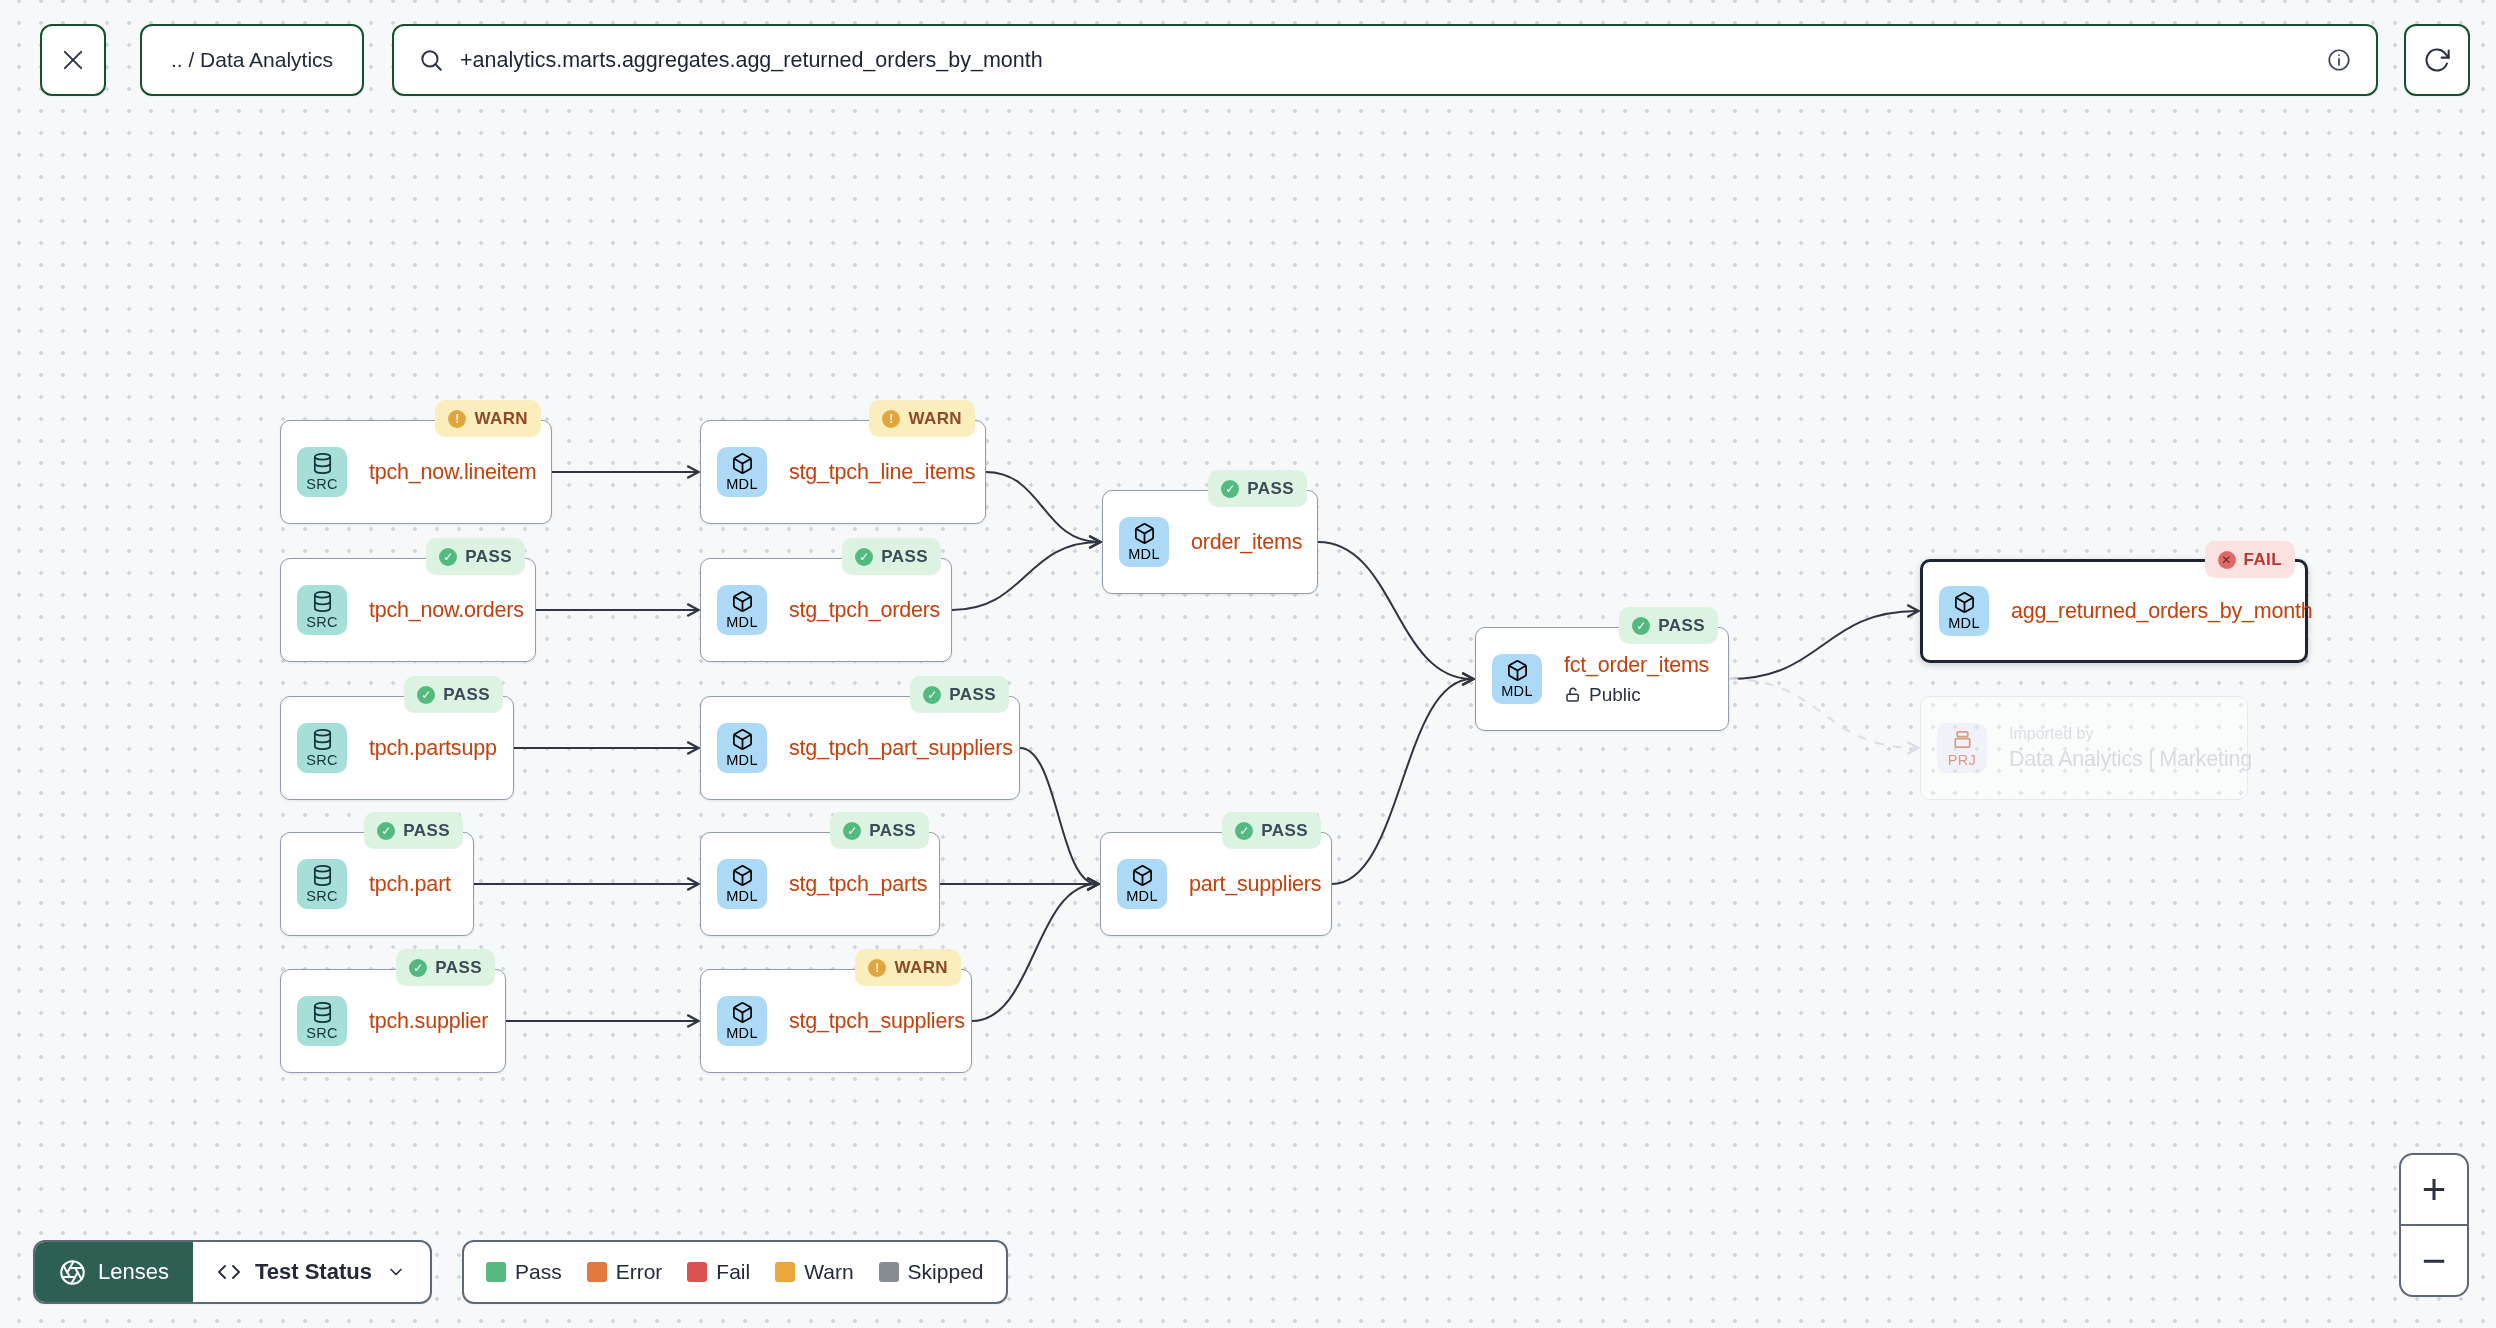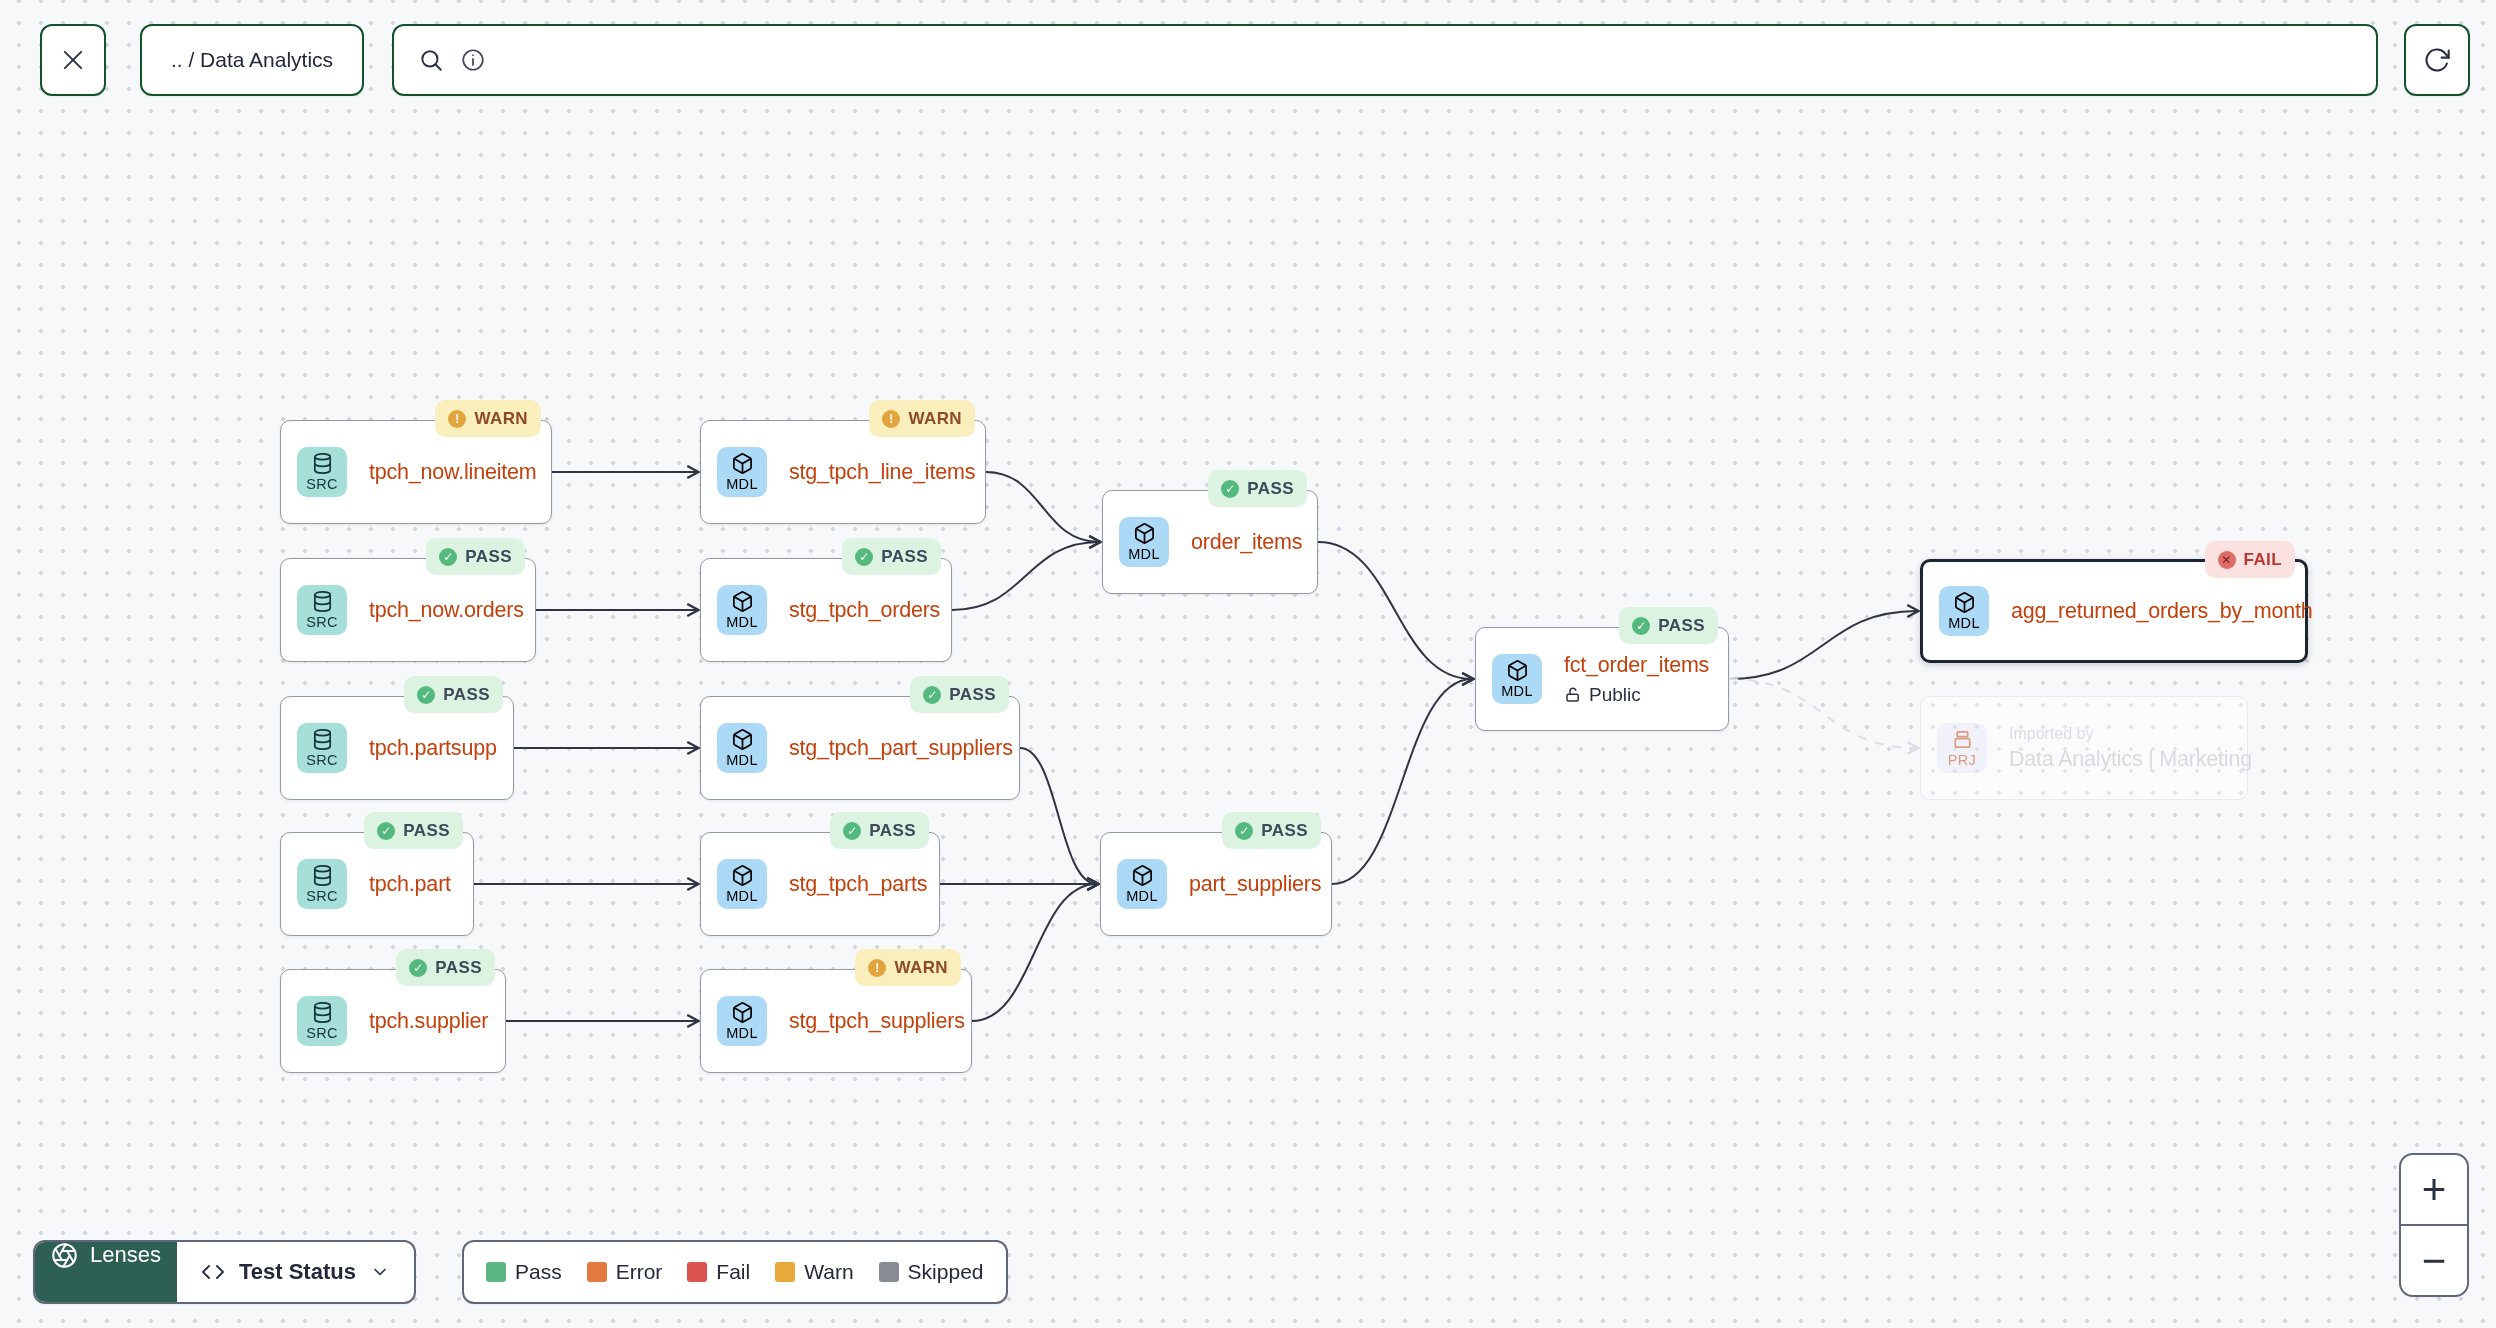--- a/index.html
+++ b/index.html
@@ -92,22 +92,22 @@
   .badge.FAIL { background: #fbe2e0; color: #bb3730; }
   .badge.FAIL .dot { background: #de6c66; color: #78211e; }
 
   
   #lens-control {
     position: absolute; left: 33px; top: 1240px; height: 64px;
     border: 2px solid #5f6877; border-radius: 12px; background: #fff;
     display: flex; overflow: hidden; box-shadow: 0 1px 2px rgba(25,30,45,0.05);
   }
   #lenses-btn {
-    background: #2d5f52; color: #fff; display: flex; align-items: flex-start;
-    gap: 12px; padding: 0 16px; font-size: 22px;
+    background: #2d5f52; color: #fff; display: flex; align-items: center;
+    gap: 12px; padding: 0 24px; font-size: 22px;
   }
   #lenses-btn svg { width: 27px; height: 27px; }
   #lens-select {
     display: flex; align-items: center; gap: 14px; padding: 0 24px;
     font-size: 22px; color: #222938; font-weight: bold;
   }
   #lens-select svg { width: 24px; height: 24px; color: #2a3140; }
   #lens-select .chev { width: 20px; height: 20px; }
 
   #legend {
@@ -431,20 +431,21 @@
 
 <div class="tb-btn" id="breadcrumb-btn">
   <span>.. / Data Analytics</span>
 </div>
 
 <div class="tb-btn" id="search-bar">
   <svg class="tb-icon small" viewBox="0 0 24 24" fill="none" stroke="currentColor" stroke-width="1.8" stroke-linecap="round">
       <circle cx="11" cy="11" r="7"></circle>
       <line x1="16.2" y1="16.2" x2="21" y2="21"></line>
     </svg>
+  <input id="search-input" type="text" value="+analytics.marts.aggregates.agg_returned_orders_by_month" style="">
   <svg class="tb-icon small muted" viewBox="0 0 24 24" fill="none" stroke="currentColor" stroke-width="1.6" stroke-linecap="round">
       <circle cx="12" cy="12" r="9"></circle>
       <line x1="12" y1="11" x2="12" y2="16.5"></line>
       <line x1="12" y1="7.5" x2="12" y2="7.6"></line>
     </svg>
 </div>
 
 <div class="tb-btn" id="refresh-btn">
   <svg class="tb-icon" viewBox="0 0 24 24" fill="none" stroke="currentColor" stroke-width="1.8" stroke-linecap="round" stroke-linejoin="round">
       <polyline points="22 4 22 10 16 10"></polyline>

